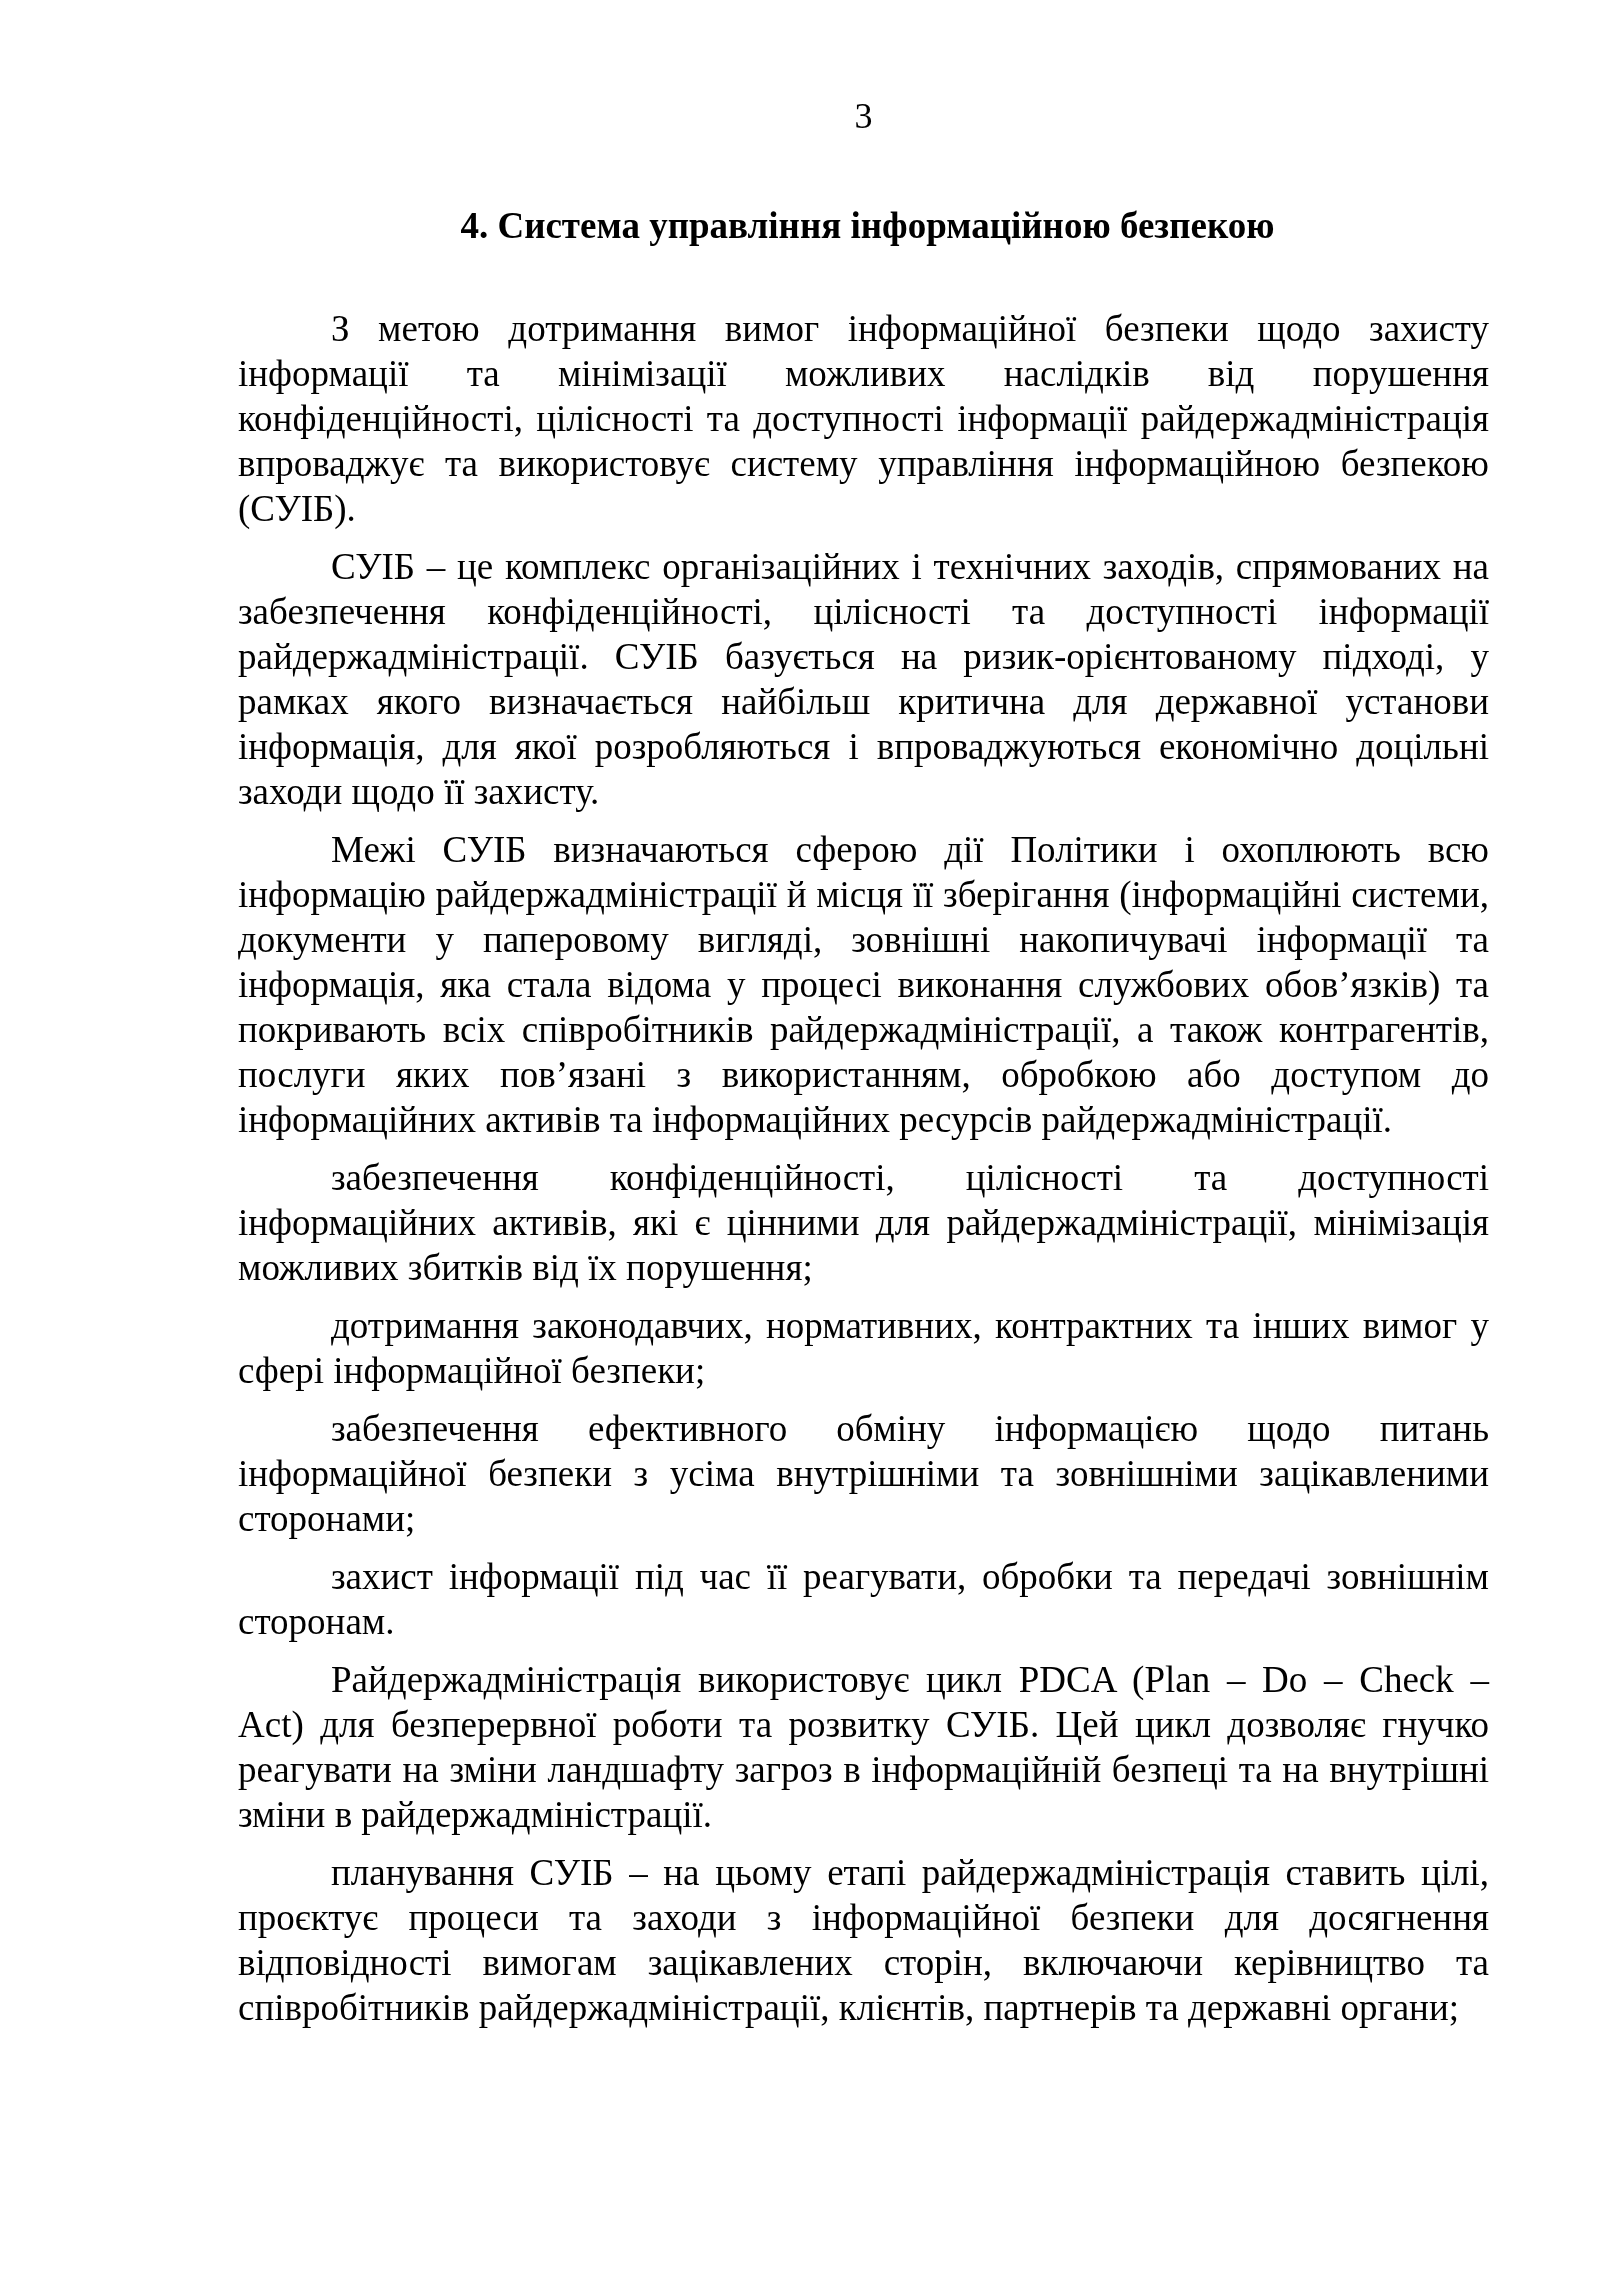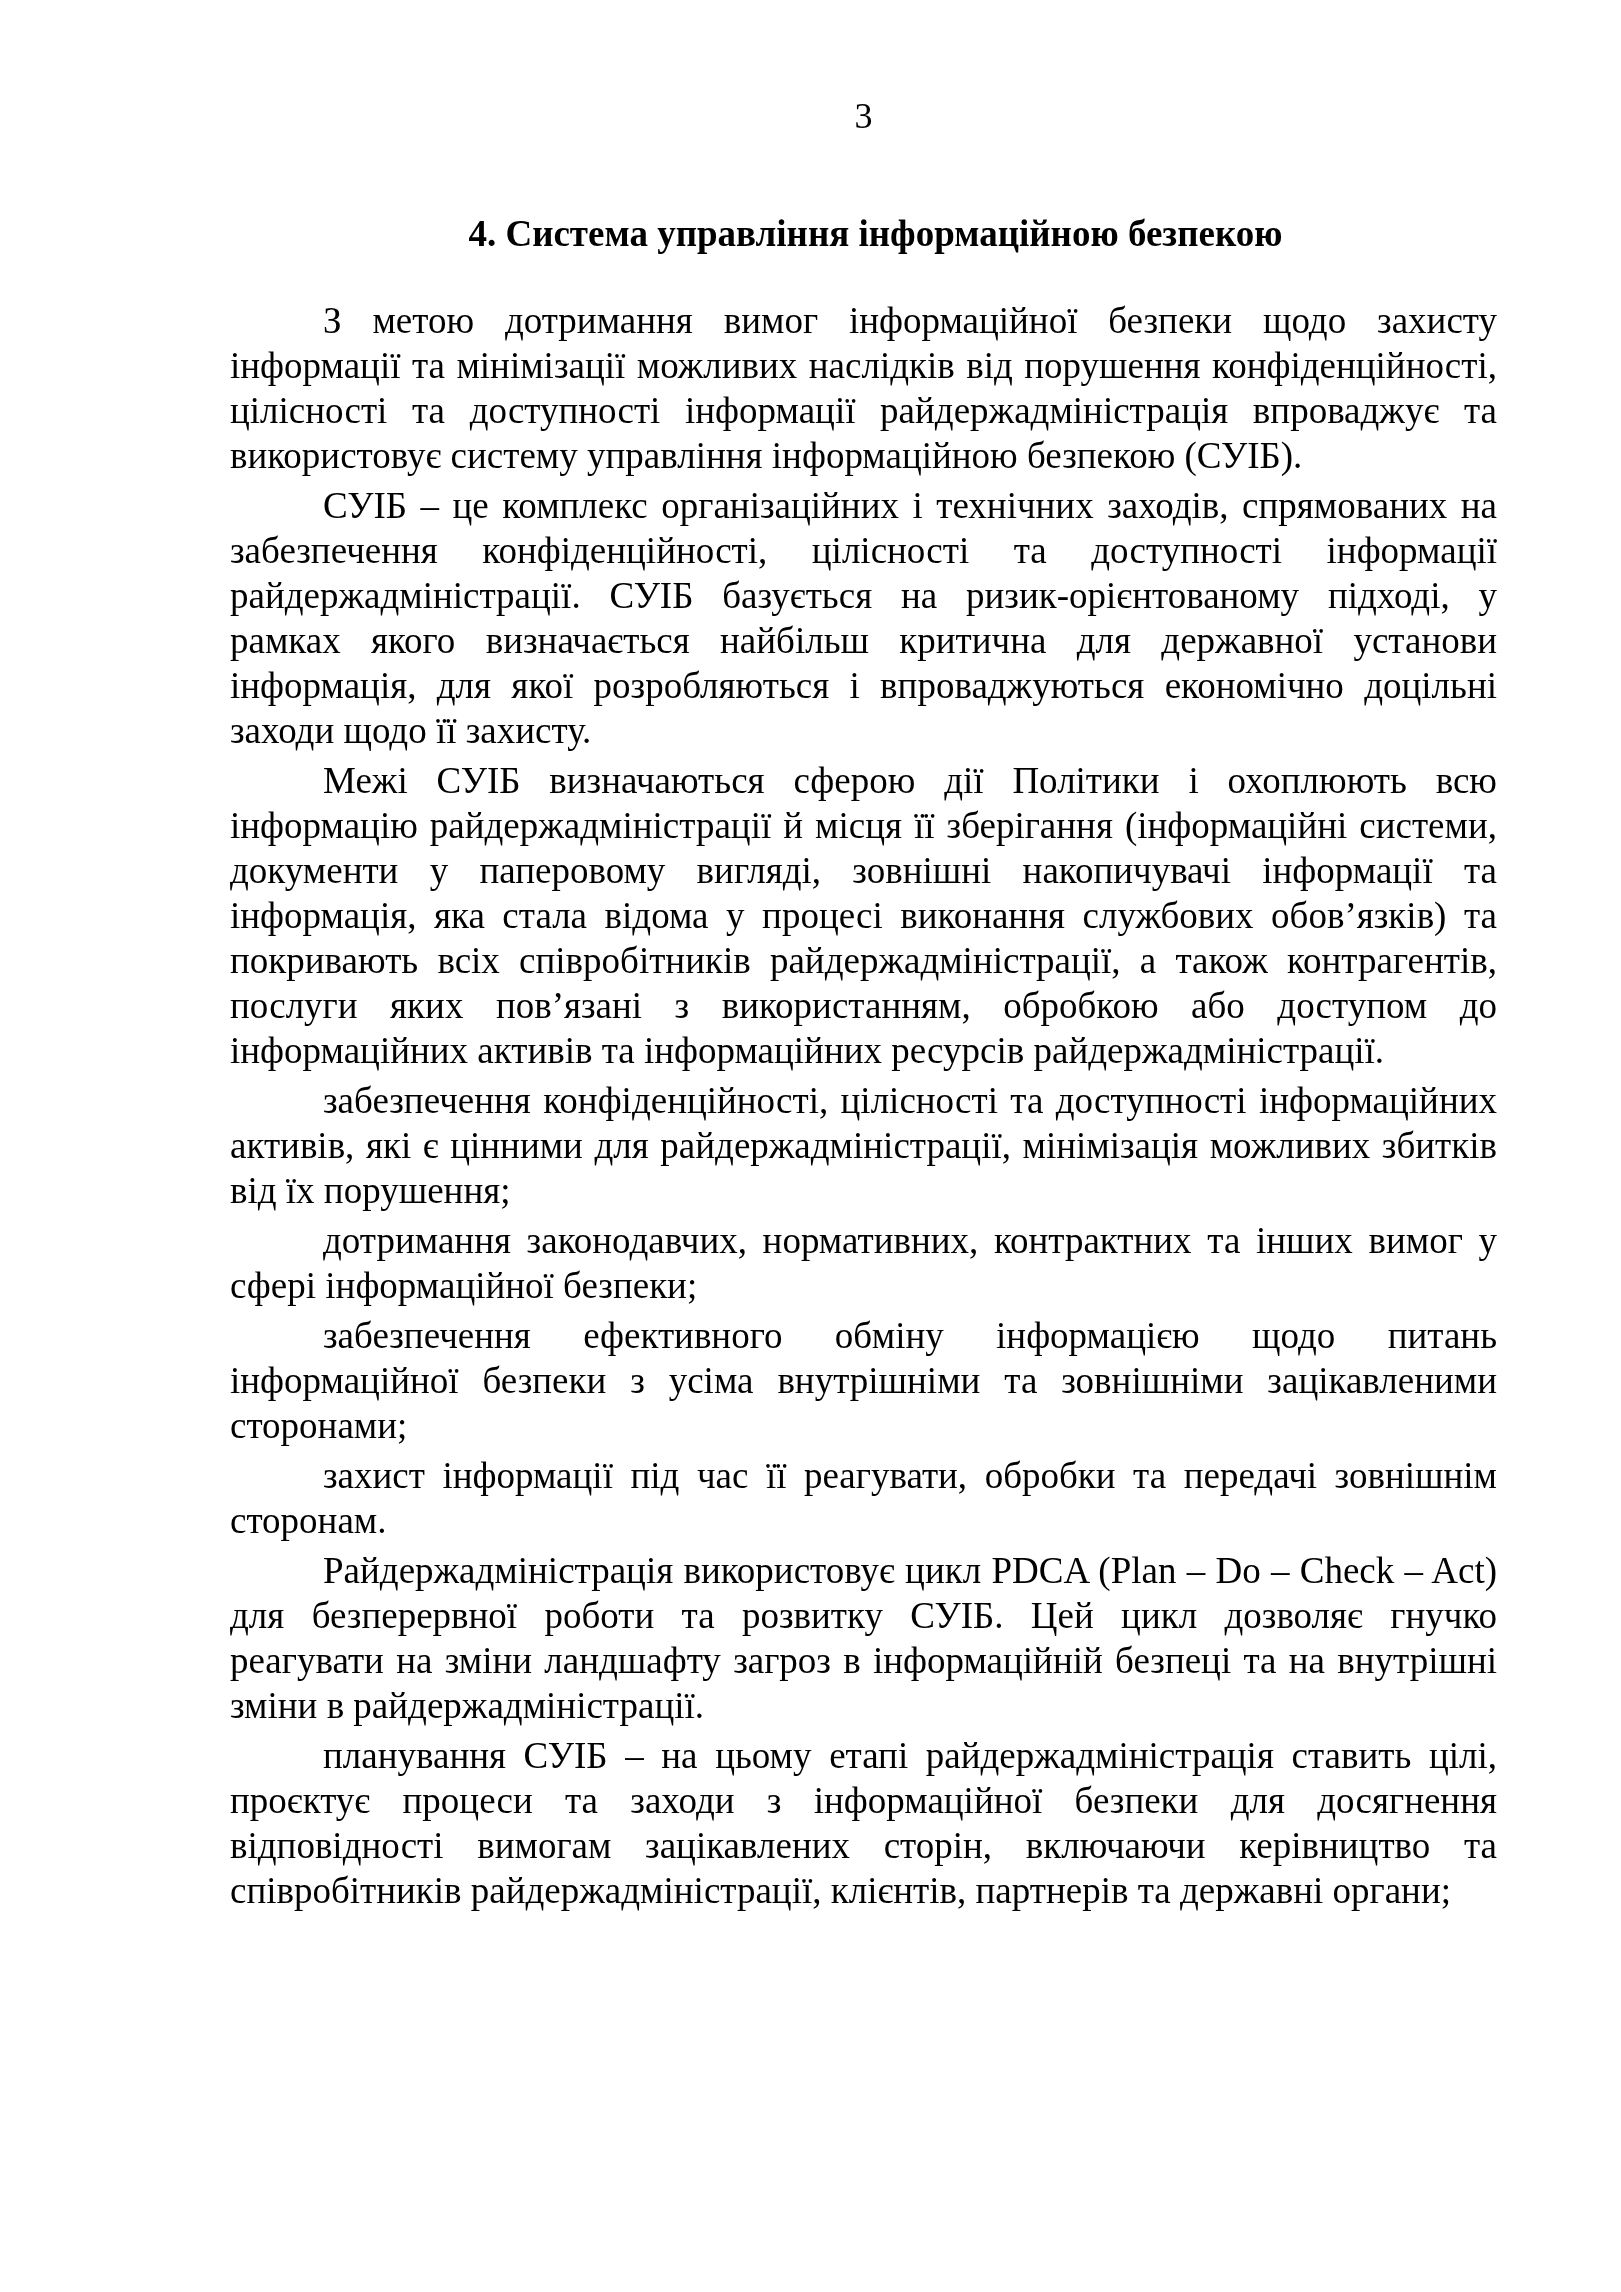--- a/index.html
+++ b/index.html
@@ -23,37 +23,37 @@
     width: 1277px;
     text-align: center;
     font-size: 36px;
     line-height: 45px;
   }
   .doc-title {
     position: absolute;
     top: 199px;
     left: 225px;
     width: 1277px;
-    margin: 12px;
+    margin: 4px;
     text-align: center;
     font-size: 37px;
     line-height: 45px;
     font-weight: bold;
   }
   .doc-body {
     position: absolute;
     top: 293px;
     left: 225px;
     width: 1277px;
     font-size: 37px;
     line-height: 45px;
     text-align: justify;
   }
   .doc-body p {
-    margin: 5px;
+    margin: 13px;
     padding: 0;
     text-indent: 93px;
   }
 </style>
 </head>
 <body>
 
 <div class="page">
   <div class="page-number">3</div>
 

